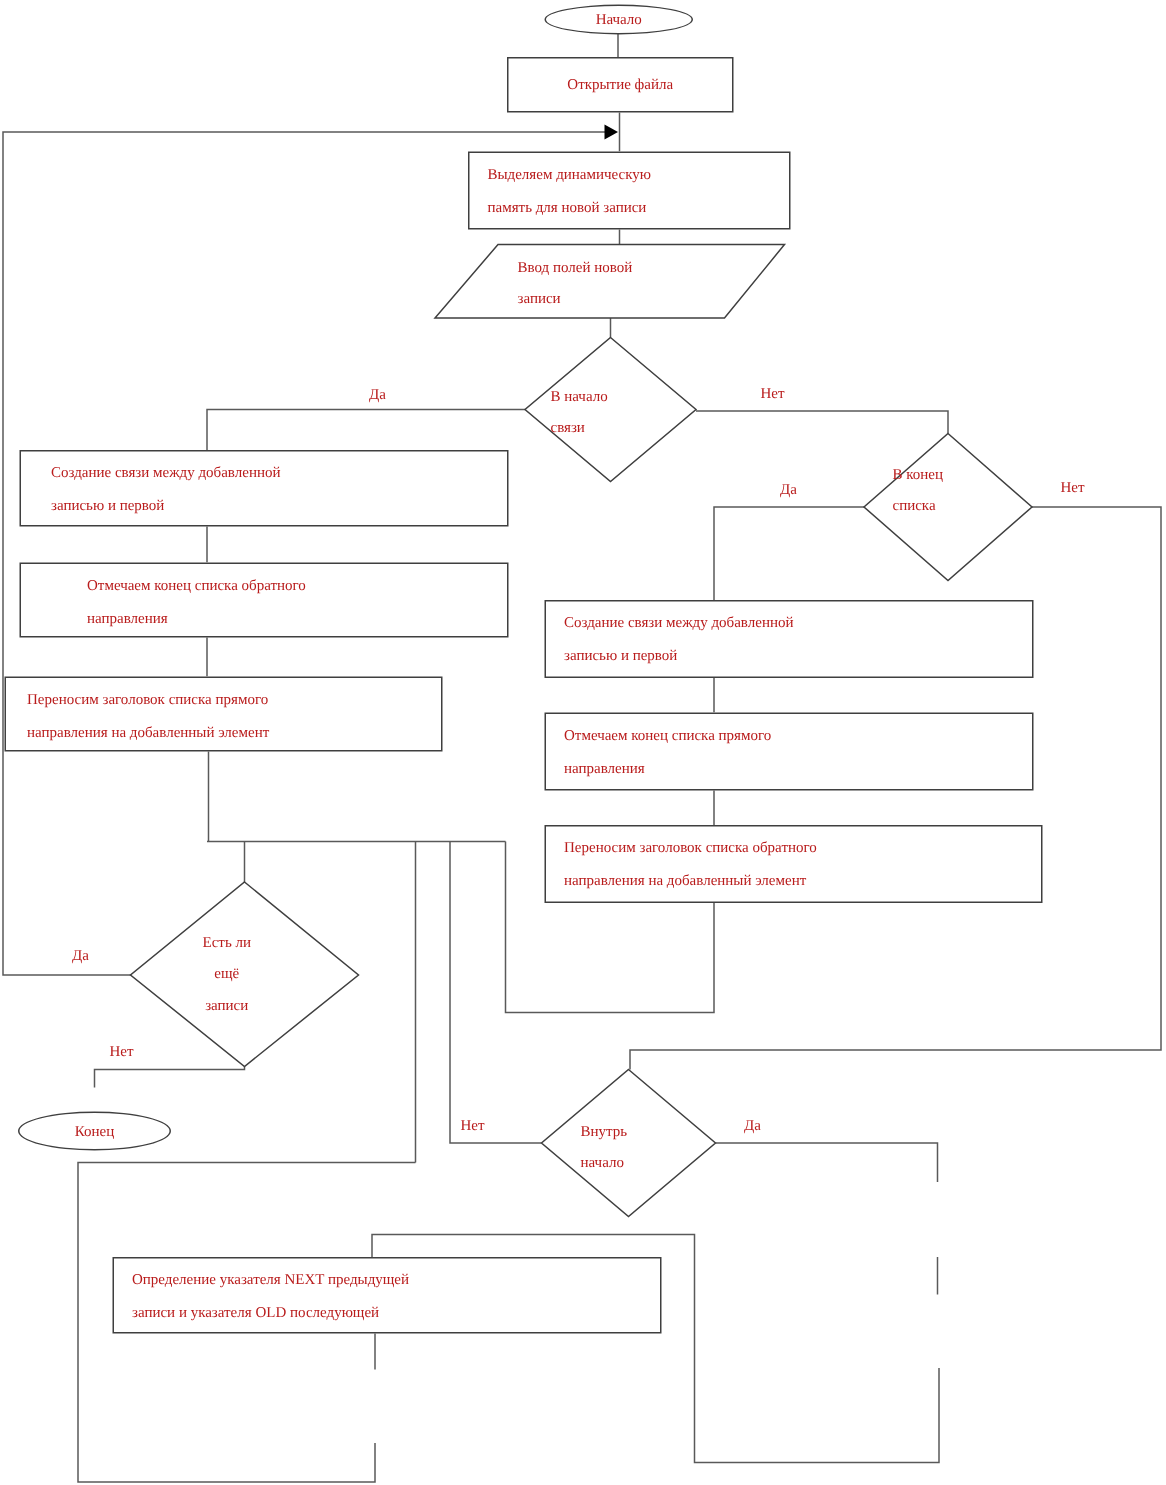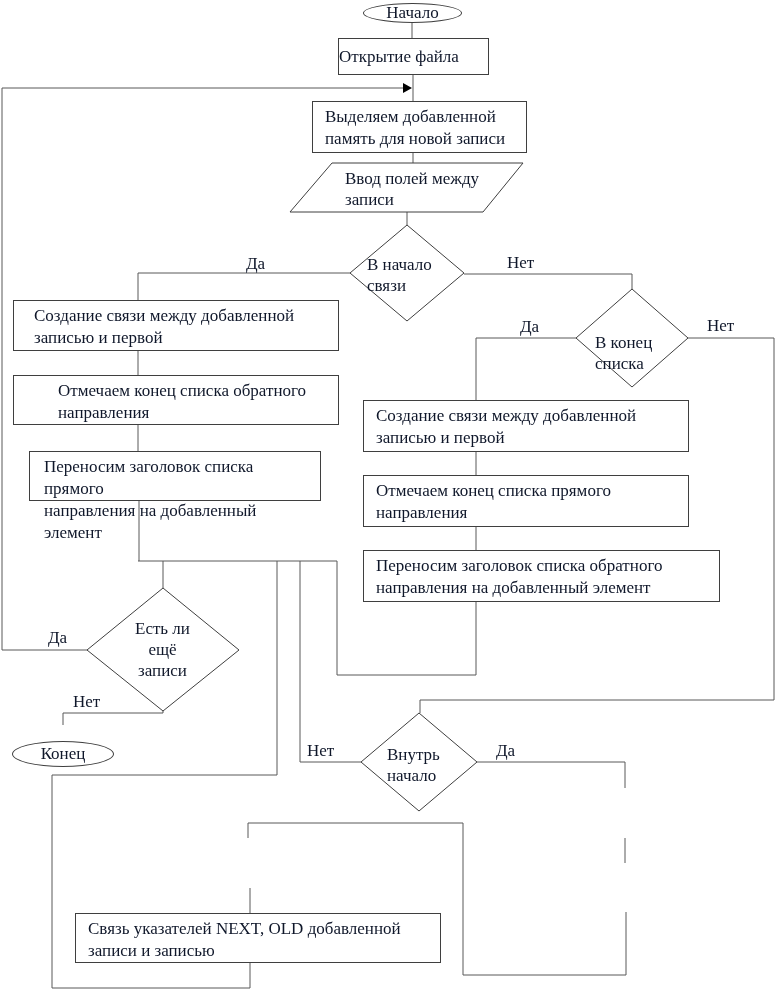--- a/index.html
+++ b/index.html
@@ -1,28 +1,28 @@
 <!DOCTYPE html>
 <html><head>
 <meta charset="utf-8">
 <style>
   html,body{margin:0;padding:0;background:#fff;}
   #canvas{
     position:relative;width:777px;height:990px;background:#ffffff;
     font-family:"Liberation Serif","DejaVu Serif",serif;
-    font-size:17px;color:#0f172a;overflow:hidden;text-decoration:underline;
+    font-size:10px;color:#b91c1c;overflow:hidden;text-decoration:underline;
   }
   #lines{position:absolute;left:0;top:0;}
   .box{
     position:absolute;border:1px solid #3f3f3f;background:#fff;
     box-sizing:border-box;white-space:pre-line;line-height:22px;
   }
   .box.left-pad20{padding:4px 4px 4px 20px;}
   .box.left-pad12{padding:4px 4px 4px 12px;}
-  .box.center{display:flex;align-items:center;justify-content:flex-start;padding:0;}
+  .box.center{display:flex;align-items:center;justify-content:center;padding:0;}
   .ellipse{
     position:absolute;border:1px solid #3f3f3f;border-radius:50%;background:#fff;
     box-sizing:border-box;display:flex;align-items:center;justify-content:center;
   }
   .freelabel{position:absolute;white-space:pre-line;line-height:21px;}
   .branch{position:absolute;line-height:15px;}
 </style>
 </head>
 <body>
 
@@ -69,46 +69,46 @@
     <span>Начало</span>
   </div>
   <div class="ellipse" style="left:12px;top:741px;width:102px;height:26px;">
     <span>Конец</span>
   </div>
 
   <div class="box center" style="left:338px;top:38px;width:151px;height:37px;">
     <span>Открытие файла</span>
   </div>
 
-  <div class="box left-pad12" style="left:312px;top:101px;width:215px;height:52px;">Выделяем добавленной
+  <div class="box left-pad12" style="left:312px;top:101px;width:215px;height:52px;">Выделяем динамическую
 память для новой записи</div>
 
-  <div class="freelabel" style="left:345px;top:168px;">Ввод полей между
+  <div class="freelabel" style="left:345px;top:168px;">Ввод полей новой
 записи</div>
 
   <div class="box left-pad20" style="left:13px;top:300px;width:326px;height:51px;">Создание связи между добавленной
 записью и первой</div>
   <div class="box left-pad20" style="left:13px;top:375px;width:326px;height:50px;padding-left:44px;">Отмечаем конец списка обратного
 направления</div>
-  <div class="box left-pad20" style="left:29px;top:451px;width:292px;height:50px;padding-left:14px;">Переносим заголовок списка прямого
+  <div class="box left-pad20" style="left:3px;top:451px;width:292px;height:50px;padding-left:14px;">Переносим заголовок списка прямого
 направления на добавленный элемент</div>
 
   <div class="box left-pad12" style="left:363px;top:400px;width:326px;height:52px;">Создание связи между добавленной
 записью и первой</div>
   <div class="box left-pad12" style="left:363px;top:475px;width:326px;height:52px;">Отмечаем конец списка прямого
 направления</div>
-  <div class="box left-pad12" style="left:363px;top:550px;width:357px;height:52px;">Переносим заголовок списка обратного
+  <div class="box left-pad12" style="left:363px;top:550px;width:332px;height:52px;">Переносим заголовок списка обратного
 направления на добавленный элемент</div>
 
-  <div class="box left-pad12" style="left:75px;top:913px;width:366px;height:50px;">Связь указателей NEXT, OLD добавленной
-записи и записью</div>
+  <div class="box left-pad12" style="left:75px;top:838px;width:366px;height:51px;">Определение указателя NEXT предыдущей
+записи и указателя OLD последующей</div>
 
   <div class="freelabel" style="left:367px;top:254px;">В начало
 связи</div>
-  <div class="freelabel" style="left:595px;top:332px;">В конец
+  <div class="freelabel" style="left:595px;top:306px;">В конец
 списка</div>
   <div class="freelabel" style="left:135px;top:618px;text-align:center;">Есть ли
 ещё
 записи</div>
   <div class="freelabel" style="left:387px;top:744px;">Внутрь
 начало</div>
 
   <div class="branch" style="left:246px;top:256px;">Да</div>
   <div class="branch" style="left:507px;top:255px;">Нет</div>
   <div class="branch" style="left:520px;top:319px;">Да</div>

